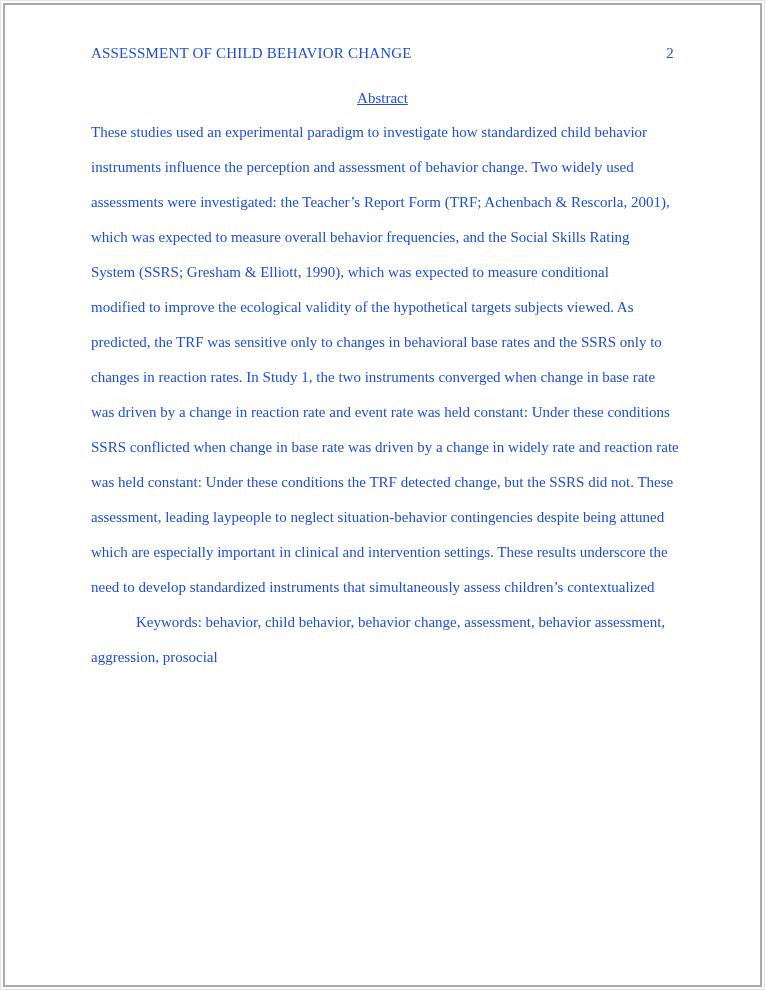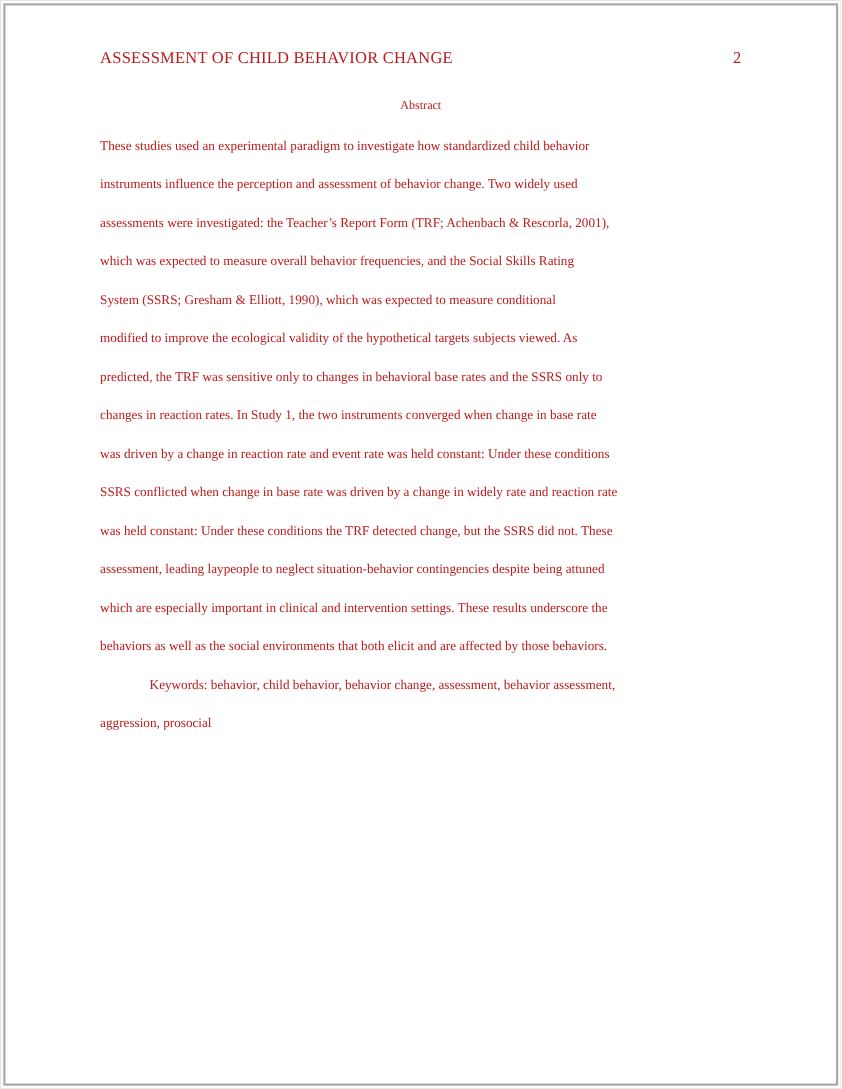--- a/index.html
+++ b/index.html
@@ -9,21 +9,21 @@
   }
   .page {
     position: relative;
     width: 765px;
     height: 990px;
     box-sizing: border-box;
     background: #ffffff;
     border: 1px solid #e6e6e6;
     box-shadow: inset 0 0 0 3px #ffffff, inset 0 0 0 5px #a9a9a9;
     font-family: "Liberation Serif", "DejaVu Serif", serif;
-    color: #b91c1c;
+    color: #1d4ed8;
     overflow: hidden;
   }
   .page-inner {
     position: absolute;
     inset: 2px;
     border: 2px solid #a9a9a9;
     background: #ffffff;
   }
   .header {
     position: absolute;
@@ -35,28 +35,29 @@
     align-items: baseline;
     font-size: 15px;
     letter-spacing: 0.2px;
   }
   .abstract-title {
     position: absolute;
     top: 89px;
     left: 0;
     right: 0;
     text-align: center;
-    font-size: 11px;
+    font-size: 15px;
+    text-decoration: underline;
   }
   .body-text {
     position: absolute;
     top: 114px;
     left: 90px;
     right: 60px;
-    font-size: 12px;
+    font-size: 15px;
   }
   .line {
     line-height: 35px;
     height: 35px;
     white-space: nowrap;
   }
   .indent {
     padding-left: 45px;
   }
   .italic {
@@ -82,19 +83,19 @@
     <div class="line">which was expected to measure overall behavior frequencies, and the Social Skills Rating</div>
     <div class="line">System (SSRS; Gresham &amp; Elliott, 1990), which was expected to measure conditional</div>
     <div class="line">modified to improve the ecological validity of the hypothetical targets subjects viewed. As</div>
     <div class="line">predicted, the TRF was sensitive only to changes in behavioral base rates and the SSRS only to</div>
     <div class="line">changes in reaction rates. In Study 1, the two instruments converged when change in base rate</div>
     <div class="line">was driven by a change in reaction rate and event rate was held constant: Under these conditions</div>
     <div class="line">SSRS conflicted when change in base rate was driven by a change in widely rate and reaction rate</div>
     <div class="line">was held constant: Under these conditions the TRF detected change, but the SSRS did not. These</div>
     <div class="line">assessment, leading laypeople to neglect situation-behavior contingencies despite being attuned</div>
     <div class="line">which are especially important in clinical and intervention settings. These results underscore the</div>
-    <div class="line">behaviors as well as the social environments that both elicit and are affected by those behaviors.</div>
+    <div class="line">need to develop standardized instruments that simultaneously assess children’s contextualized</div>
     <div class="line indent">
       <span class="italic">Keywords:</span><span> behavior, child behavior, behavior change, assessment, behavior assessment,</span>
     </div>
     <div class="line">aggression, prosocial</div>
   </div>
 </div>
 
 </body></html>

